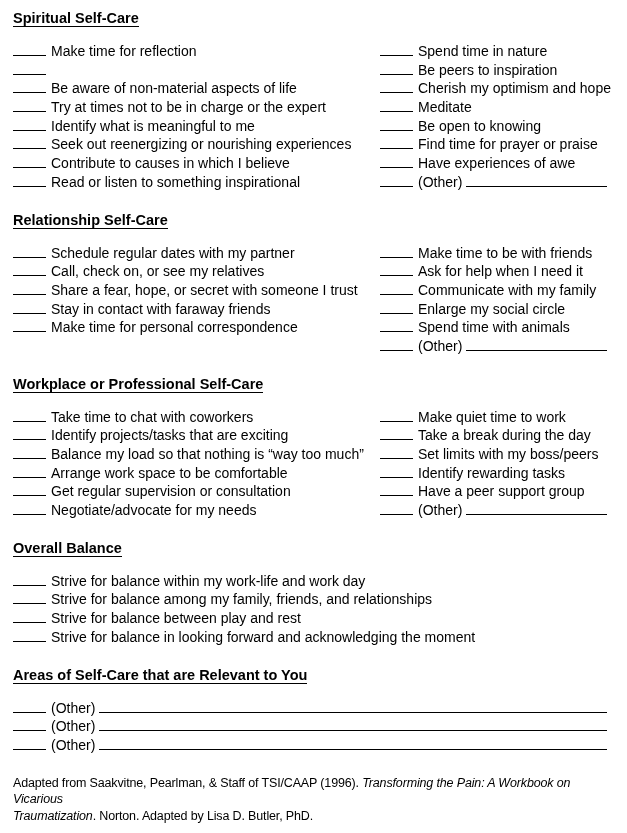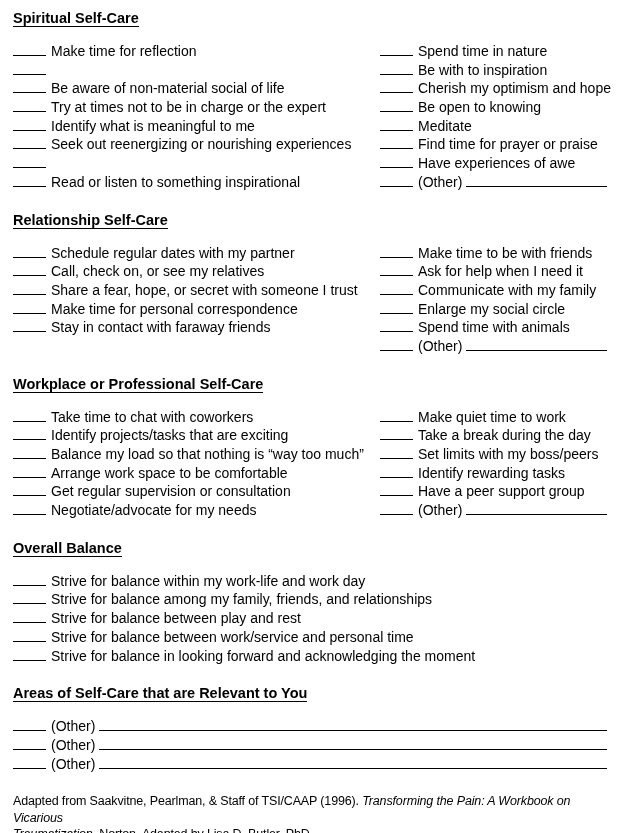--- a/index.html
+++ b/index.html
@@ -65,62 +65,63 @@
     <div class="col-left">
       <div class="row">
           <span class="blank"></span>
           <span class="item-label">Make time for reflection</span>
         </div>
       <div class="row">
           <span class="blank"></span>
         </div>
       <div class="row">
           <span class="blank"></span>
-          <span class="item-label">Be aware of non-material social of life</span>
+          <span class="item-label">Be aware of non-material aspects of life</span>
         </div>
       <div class="row">
           <span class="blank"></span>
           <span class="item-label">Try at times not to be in charge or the expert</span>
         </div>
       <div class="row">
           <span class="blank"></span>
           <span class="item-label">Identify what is meaningful to me</span>
         </div>
       <div class="row">
           <span class="blank"></span>
           <span class="item-label">Seek out reenergizing or nourishing experiences</span>
         </div>
       <div class="row">
           <span class="blank"></span>
+          <span class="item-label">Contribute to causes in which I believe</span>
         </div>
       <div class="row">
           <span class="blank"></span>
           <span class="item-label">Read or listen to something inspirational</span>
         </div>
     </div>
     <div class="col-right">
       <div class="row">
           <span class="blank"></span>
           <span class="item-label">Spend time in nature</span>
         </div>
       <div class="row">
           <span class="blank"></span>
-          <span class="item-label">Be with to inspiration</span>
+          <span class="item-label">Be peers to inspiration</span>
         </div>
       <div class="row">
           <span class="blank"></span>
           <span class="item-label">Cherish my optimism and hope</span>
         </div>
       <div class="row">
           <span class="blank"></span>
+          <span class="item-label">Meditate</span>
+        </div>
+      <div class="row">
+          <span class="blank"></span>
           <span class="item-label">Be open to knowing</span>
-        </div>
-      <div class="row">
-          <span class="blank"></span>
-          <span class="item-label">Meditate</span>
         </div>
       <div class="row">
           <span class="blank"></span>
           <span class="item-label">Find time for prayer or praise</span>
         </div>
       <div class="row">
           <span class="blank"></span>
           <span class="item-label">Have experiences of awe</span>
         </div>
       <div class="row">
@@ -143,25 +144,25 @@
       <div class="row">
           <span class="blank"></span>
           <span class="item-label">Call, check on, or see my relatives</span>
         </div>
       <div class="row">
           <span class="blank"></span>
           <span class="item-label">Share a fear, hope, or secret with someone I trust</span>
         </div>
       <div class="row">
           <span class="blank"></span>
+          <span class="item-label">Stay in contact with faraway friends</span>
+        </div>
+      <div class="row">
+          <span class="blank"></span>
           <span class="item-label">Make time for personal correspondence</span>
-        </div>
-      <div class="row">
-          <span class="blank"></span>
-          <span class="item-label">Stay in contact with faraway friends</span>
         </div>
     </div>
     <div class="col-right">
       <div class="row">
           <span class="blank"></span>
           <span class="item-label">Make time to be with friends</span>
         </div>
       <div class="row">
           <span class="blank"></span>
           <span class="item-label">Ask for help when I need it</span>
@@ -256,24 +257,20 @@
     <div class="row">
         <span class="blank"></span>
         <span class="item-label">Strive for balance among my family, friends, and relationships</span>
       </div>
     <div class="row">
         <span class="blank"></span>
         <span class="item-label">Strive for balance between play and rest</span>
       </div>
     <div class="row">
         <span class="blank"></span>
-        <span class="item-label">Strive for balance between work/service and personal time</span>
-      </div>
-    <div class="row">
-        <span class="blank"></span>
         <span class="item-label">Strive for balance in looking forward and acknowledging the moment</span>
       </div>
   </div>
 </div>
 
 <div class="section">
   <div class="section-title">Areas of Self-Care that are Relevant to You</div>
   <div>
     <div class="row">
         <span class="blank"></span>

